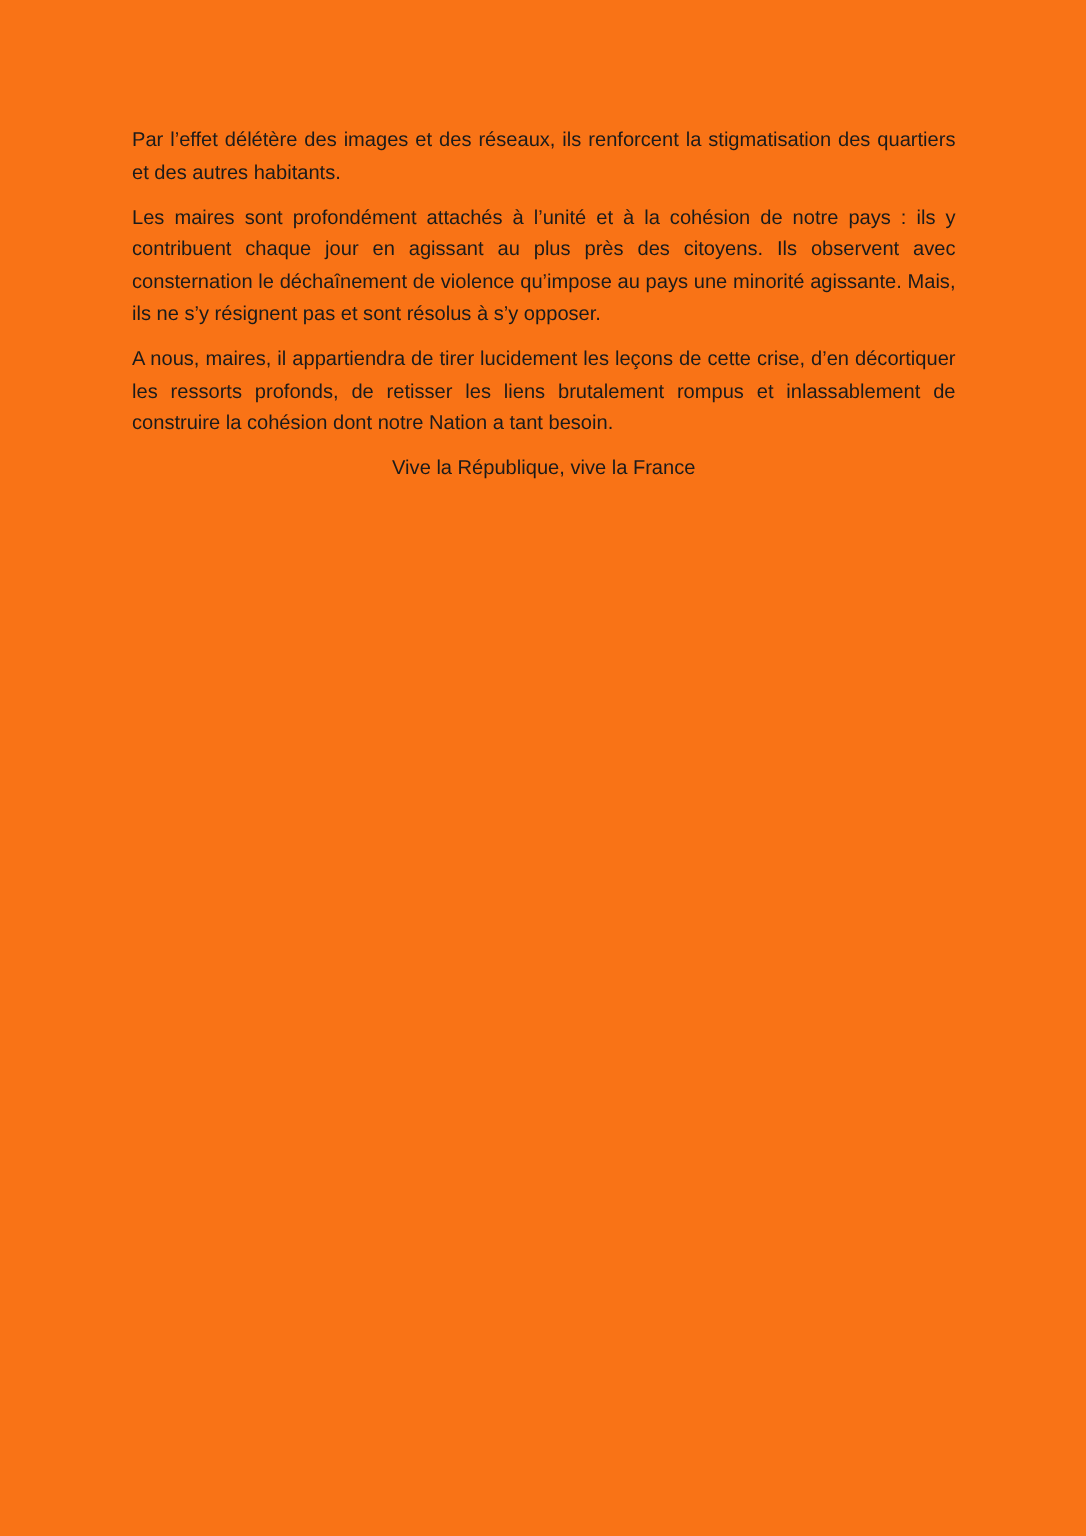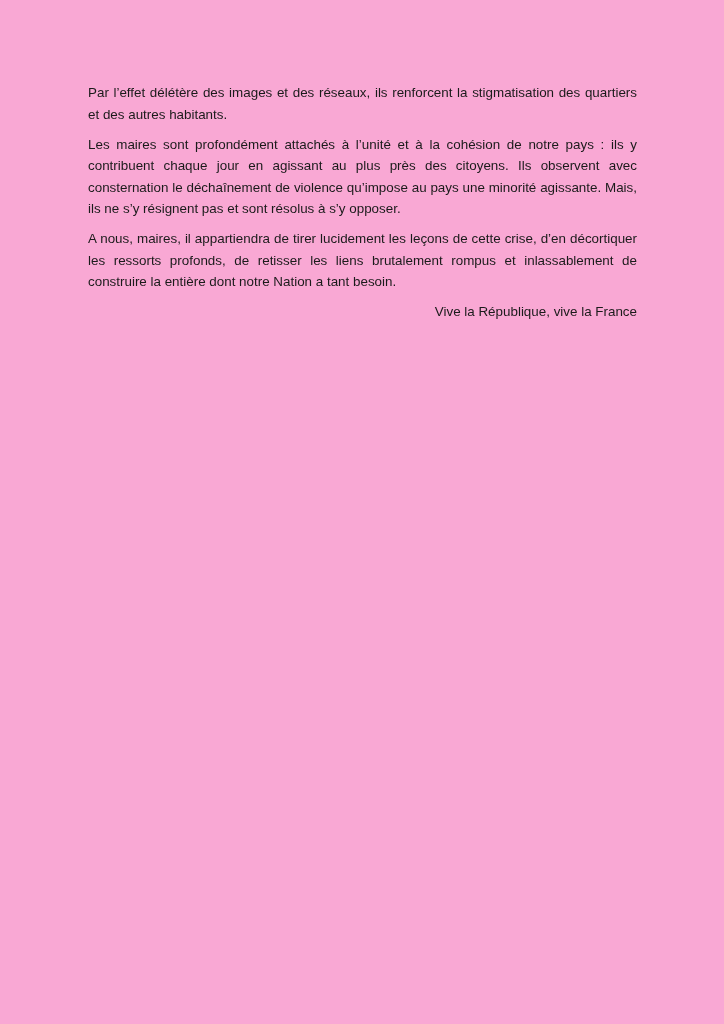--- a/index.html
+++ b/index.html
@@ -10,45 +10,45 @@
   body {
     width: 724px;
     height: 1024px;
     overflow: hidden;
     font-family: "Liberation Sans", "DejaVu Sans", sans-serif;
   }
   .page {
     position: relative;
     width: 724px;
     height: 1024px;
-    background: #f9a8d4;
+    background: #f97316;
     overflow: hidden;
   }
   .content {
     position: absolute;
     left: 88px;
     top: 82px;
     width: 549px;
   }
   .content p {
     margin: 0 0 8.5px 0;
     padding: 0;
     font-size: 13.4px;
     line-height: 21.5px;
     color: #1b1b1b;
     text-align: justify;
     text-justify: inter-word;
   }
   .content p.closing {
-    text-align: right;
+    text-align: center;
   }
 </style>
 </head>
 <body>
 
 <div class="page">
   <div class="content">
     <p>Par l’effet délétère des images et des réseaux, ils renforcent la stigmatisation des quartiers et des autres habitants.</p>
     <p>Les maires sont profondément attachés à l’unité et à la cohésion de notre pays : ils y contribuent chaque jour en agissant au plus près des citoyens. Ils observent avec consternation le déchaînement de violence qu’impose au pays une minorité agissante. Mais, ils ne s’y résignent pas et sont résolus à s’y opposer.</p>
-    <p>A nous, maires, il appartiendra de tirer lucidement les leçons de cette crise, d’en décortiquer les ressorts profonds, de retisser les liens brutalement rompus et inlassablement de construire la entière dont notre Nation a tant besoin.</p>
+    <p>A nous, maires, il appartiendra de tirer lucidement les leçons de cette crise, d’en décortiquer les ressorts profonds, de retisser les liens brutalement rompus et inlassablement de construire la cohésion dont notre Nation a tant besoin.</p>
     <p class="closing">Vive la République, vive la France</p>
   </div>
 </div>
 
 </body></html>

